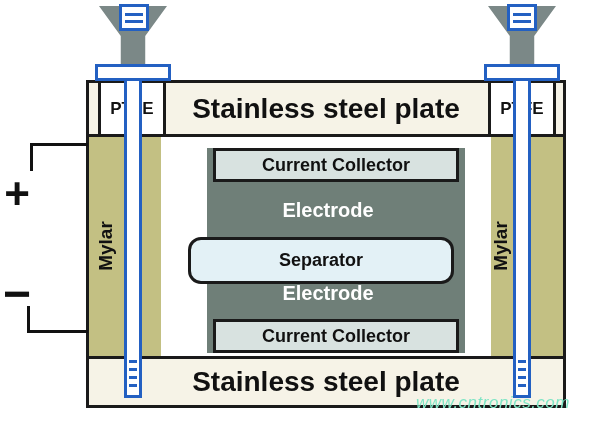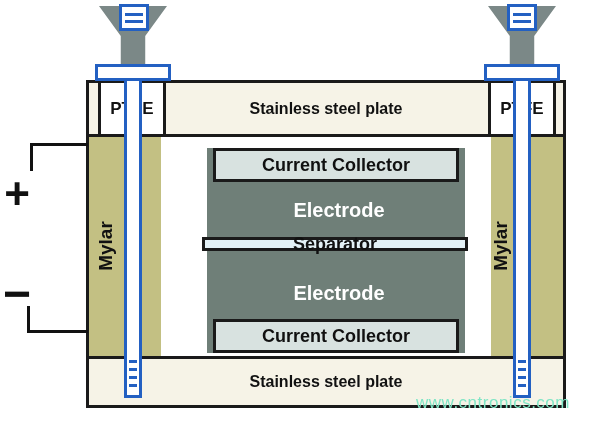--- a/index.html
+++ b/index.html
@@ -4,42 +4,42 @@
 <style>
   html,body{margin:0;padding:0;background:#fff;}
   #canvas{
     position:relative;width:600px;height:422px;background:#ffffff;overflow:hidden;
     font-family:"Liberation Sans", sans-serif;color:#111;
   }
   .abs{position:absolute;box-sizing:border-box;}
   .center{display:flex;align-items:center;justify-content:center;}
 
   .body-outline{left:86px;top:80px;width:480px;height:328px;border:3px solid var(--outline,#1a1a1a);background:#fff;z-index:1;}
-  .plate{background:var(--plate,#f6f3e7);border:3px solid var(--outline,#1a1a1a);font-weight:bold;font-size:16px;z-index:1;}
+  .plate{background:var(--plate,#f6f3e7);border:3px solid var(--outline,#1a1a1a);font-weight:bold;font-size:28px;z-index:1;}
   .plate.top{left:86px;top:80px;width:480px;height:57px;}
   .plate.bottom{left:86px;top:356px;width:480px;height:52px;}
 
   .mylar{background:var(--mylar,#c3c083);z-index:2;}
   .mylar.left{left:89px;top:137px;width:72px;height:219px;}
   .mylar.right{left:491px;top:137px;width:72px;height:219px;}
   .vlabel{width:90px;height:22px;line-height:22px;text-align:center;font-weight:bold;font-size:19px;transform:rotate(-90deg);z-index:3;}
   .vlabel.left{left:61px;top:235px;}
   .vlabel.right{left:456px;top:235px;}
 
   .ptfe{background:#ffffff;border:3px solid var(--outline,#1a1a1a);font-weight:bold;font-size:17px;z-index:2;}
   .ptfe.left{left:98px;top:80px;width:68px;height:57px;}
   .ptfe.right{left:488px;top:80px;width:68px;height:57px;}
 
   .electrode-col{left:207px;top:148px;width:258px;height:205px;background:var(--electrode,#6f7f78);z-index:2;}
   .stack-box{border:3px solid var(--outline,#1a1a1a);font-weight:bold;font-size:18px;z-index:3;}
   .collector{background:var(--collector,#d8e2e0);justify-content:center;}
   .collector.top{left:213px;top:148px;width:246px;height:34px;}
   .collector.bottom{left:213px;top:319px;width:246px;height:34px;}
-  .separator{left:202px;top:237px;width:266px;height:14px;background:var(--separator,#e3f1f6);}
-  .electrode-label{left:210px;width:258px;height:50px;color:#fff;font-weight:bold;font-size:20px;z-index:3;}
+  .separator{left:188px;top:237px;width:266px;height:47px;background:var(--separator,#e3f1f6);border-radius:13px;}
+  .electrode-label{left:199px;width:258px;height:50px;color:#fff;font-weight:bold;font-size:20px;z-index:3;}
   .electrode-label.top{top:185px;}
   .electrode-label.bottom{top:268px;}
 
   .rod{background:#fff;border:3px solid var(--bolt-blue,#2360c2);z-index:4;}
   .rod.left{left:124px;top:68px;width:18px;height:330px;}
   .rod.right{left:513px;top:68px;width:18px;height:330px;}
   .thread{position:absolute;left:2px;right:2px;height:3px;background:var(--bolt-blue,#2360c2);}
   .t1{top:289px}.t2{top:297px}.t3{top:305px}.t4{top:313px}
 
   .flange{background:#fff;border:3px solid var(--bolt-blue,#2360c2);z-index:5;}
@@ -61,21 +61,21 @@
 
   .lead{background:#111;z-index:3;}
   .lead.plus-h{left:30px;top:143px;width:58px;height:3px;}
   .lead.plus-v{left:30px;top:143px;width:3px;height:28px;}
   .lead.minus-v{left:27px;top:306px;width:3px;height:27px;}
   .lead.minus-h{left:27px;top:330px;width:61px;height:3px;}
   .terminal{width:32px;text-align:center;font-weight:bold;line-height:1;z-index:3;}
   .terminal.plus{left:1px;top:172px;font-size:44px;}
   .terminal.minus{left:1px;top:270px;font-size:48px;}
 
-  .watermark{left:416px;top:393px;font-size:17px;color:var(--watermark,#7fe5c5);z-index:9;letter-spacing:0.5px;}
+  .watermark{left:416px;top:393px;font-size:17px;color:var(--watermark,#7fe5c5);z-index:9;letter-spacing:0.5px;font-style:italic;}
 </style>
 </head>
 <body>
 
 <div id="canvas">
 
   <div class="abs body-outline"></div>
 
   <div class="abs plate top center">
     <span>Stainless steel plate</span>

